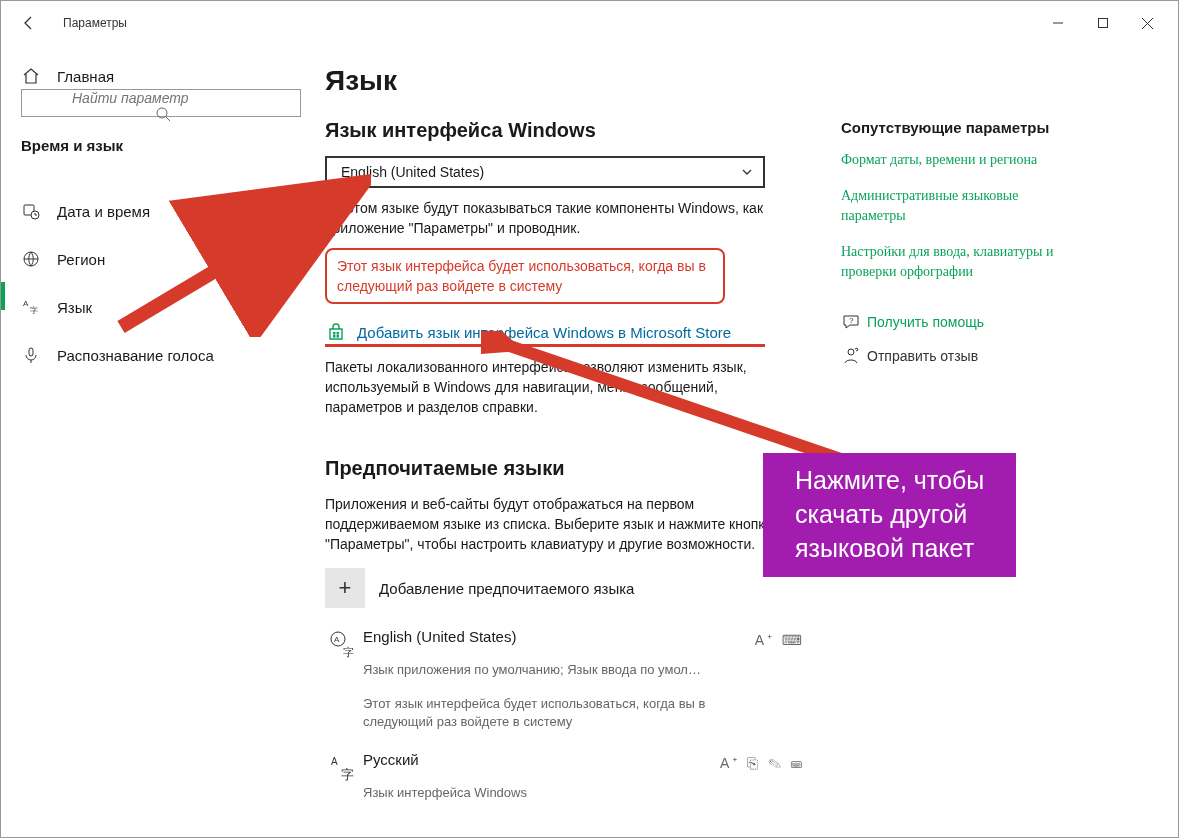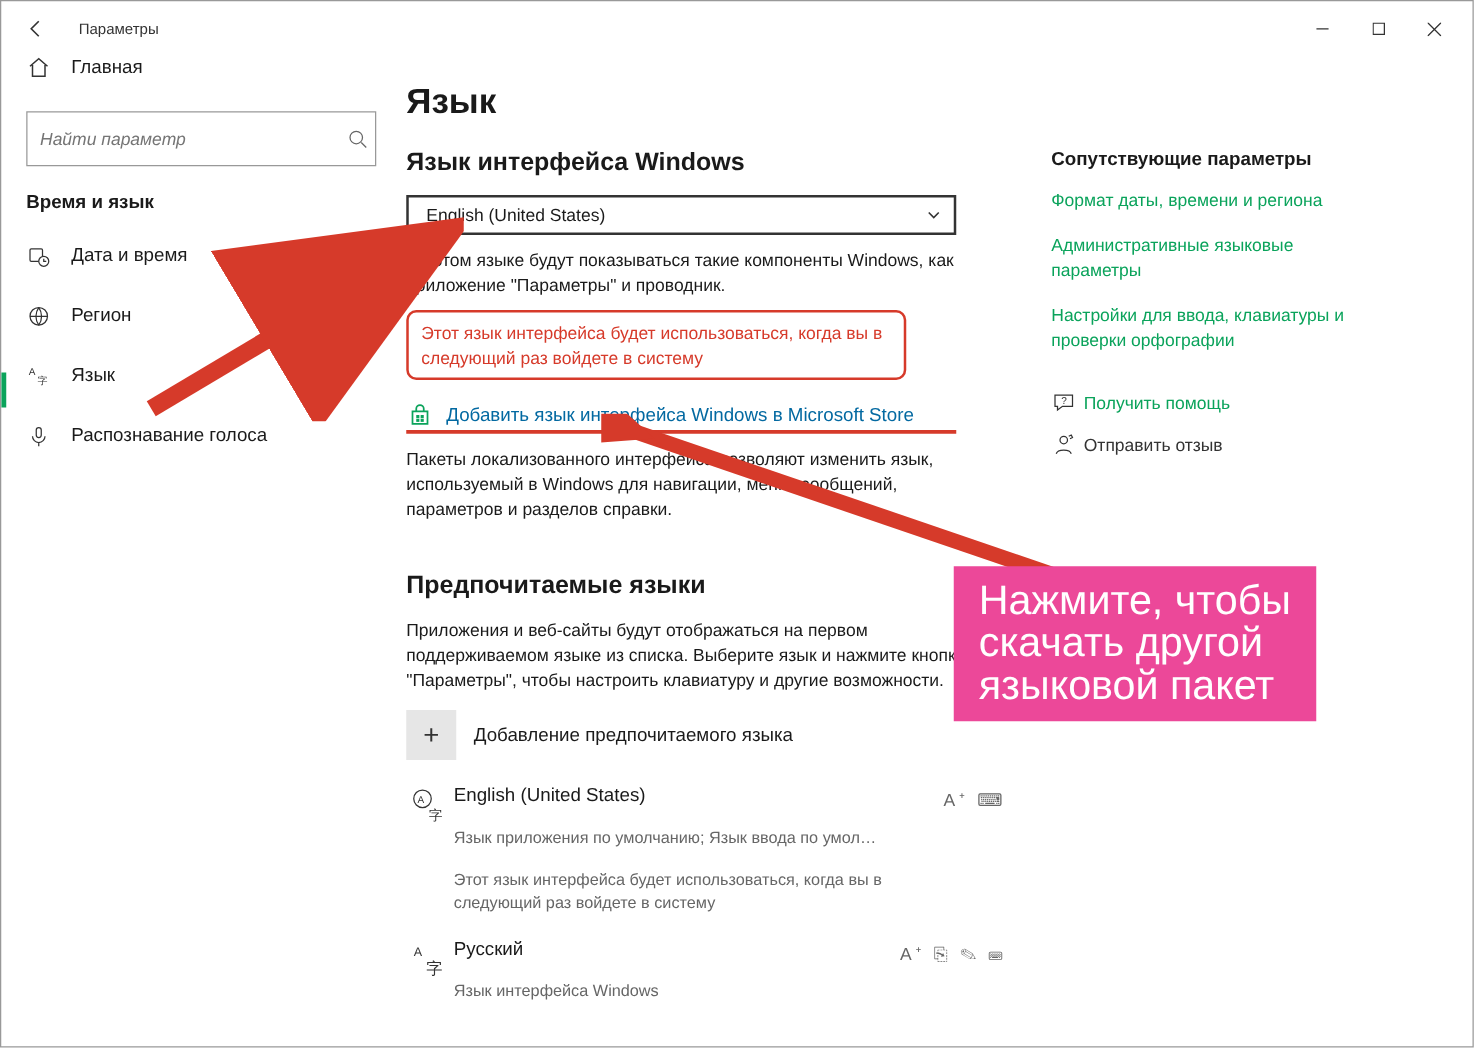--- a/index.html
+++ b/index.html
@@ -22,29 +22,29 @@
 }
 .back-btn { width: 28px; height: 28px; display: flex; align-items: center; justify-content: center; cursor: default; }
 .title { margin-left: 20px; font-size: 12px; color: #333; }
 .win-controls { margin-left: auto; display: flex; }
 .win-btn { width: 45px; height: 30px; display: flex; align-items: center; justify-content: center; }
 
 .content { display: flex; height: calc(100% - 44px); }
 
 .sidebar { width: 320px; padding: 0 8px 0 8px; }
 .home-row, .nav-row {
-  display: flex; align-items: flex-start; height: 40px;
+  display: flex; align-items: flex-end; height: 40px;
   padding: 0 12px; cursor: default; font-size: 15px;
 }
 .home-row .icon, .nav-row .icon { width: 20px; display: flex; justify-content: center; }
 .home-row span.label, .nav-row span.label { margin-left: 16px; }
 .search-wrap { padding: 4px 12px 10px; }
 .search-box {
-  display: flex; align-items: center; height: 44px;
-  border: 1px solid #999; background: #fff; padding: 0 6px 0 10px;
+  display: flex; align-items: center; height: 28px;
+  border: 1px solid #999; background: #fff; padding: 0 6px 0 10px; flex-direction: column;
 }
 .search-box input {
   flex: 1; border: none; outline: none; font-size: 14px;
   font-family: inherit; color: #666; font-style: italic;
 }
 .cat-heading { padding: 10px 12px 20px; font-size: 15px; font-weight: 600; }
 .nav-section { padding-top: 6px; }
 .nav-row.active { position: relative; }
 .nav-row.active::before {
   content: ""; position: absolute; left: -8px; top: 6px; bottom: 6px;
@@ -85,21 +85,21 @@
 
 .lang-item { display: flex; margin-top: 20px; }
 .lang-glyph { width: 38px; font-size: 22px; display: flex; align-items: flex-start; justify-content: center; padding-top: 2px; }
 .lang-body { flex: 1; }
 .lang-name { font-size: 15px; }
 .lang-sub { font-size: 13px; color: #666; line-height: 18px; margin-top: 16px; max-width: 380px; }
 .lang-badges { margin-left: auto; color: #666; font-size: 14px; letter-spacing: 3px; padding-top: 2px; white-space: nowrap; }
 
 .right-col { width: 290px; padding: 74px 0 0 0; }
 .rel-h { font-size: 15px; font-weight: 600; margin-bottom: 14px; }
-.rel-link { color: #0aa35b; font-size: 14px; line-height: 20px; display: block; margin-bottom: 16px; max-width: 240px; }
+.rel-link { color: #0aa35b; font-size: 14px; line-height: 20px; display: block; margin-bottom: 16px; max-width: 240px; font-family: Liberation Serif, serif; }
 .help-row { display: flex; align-items: center; margin-top: 30px; }
 .help-row + .help-row { margin-top: 14px; text-align: center; }
 .help-row .icon { width: 26px; }
 .help-row .link { color: #0aa35b; font-size: 14px; }
 .help-row .text { color: #333; font-size: 14px; }
 
 
 .arrow1 {
   position: absolute;
   left: 110px; top: 166px;
@@ -108,23 +108,23 @@
 }
 .arrow2 {
   position: absolute;
   left: 480px; top: 330px;
   width: 400px; height: 140px;
   pointer-events: none;
 }
 .callout {
   position: absolute;
   left: 762px; top: 452px;
-  background: #ec4899; color: #fff;
-  font-size: 33px; line-height: 34px;
-  padding: 10px 20px 12px;
+  background: #a21caf; color: #fff;
+  font-size: 25px; line-height: 34px;
+  padding: 10px 32px 12px;
 }
 svg { display: block; }
 </style>
 </head>
 <body>
 
 <div class="titlebar">
   <div class="back-btn">
     <svg width="16" height="16" viewBox="0 0 16 16">
         <path d="M10 2 L4 8 L10 14" stroke="#333" stroke-width="1.3" fill="none"></path>

